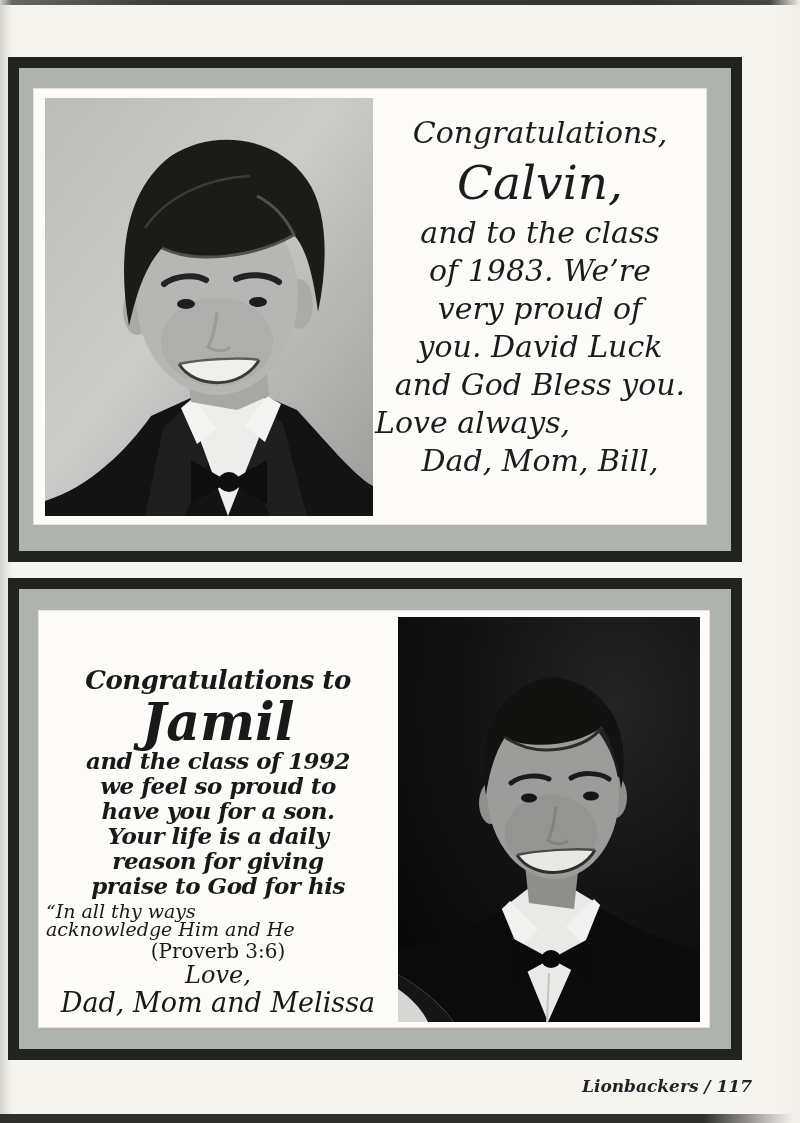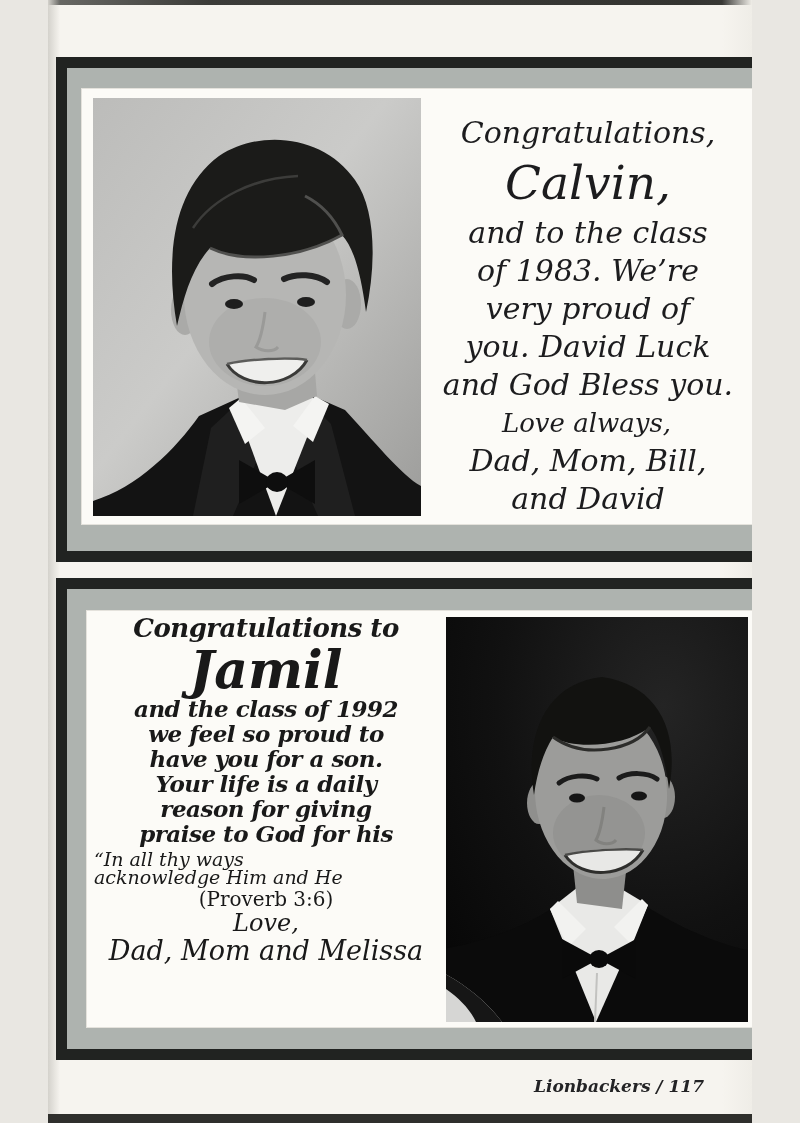--- a/index.html
+++ b/index.html
@@ -1,17 +1,17 @@
 <!DOCTYPE html>
 <html><head>
 <meta charset="utf-8">
 <style>
   html,body{margin:0;padding:0;}
   body{background:#e9e7e2;font-family:"DejaVu Serif","Liberation Serif",serif;}
-  #page{position:relative;width:704px;height:1123px;margin:0 auto;background:#f6f4ef;overflow:hidden;}
+  #page{position:relative;width:800px;height:1123px;margin:0 auto;background:#f6f4ef;overflow:hidden;}
 
   
   .edge-top{position:absolute;left:0;top:0;width:800px;height:5px;
     background:linear-gradient(90deg,#6b6b67,#3c3c39 20%,#343431 80%,#4a4a46);}
   .edge-bottom{position:absolute;left:0;top:1114px;width:800px;height:9px;
     background:linear-gradient(90deg,#2f2f2c 0%,#2f2f2c 88%,rgba(47,47,44,0) 99%);}
   .edge-left{position:absolute;left:0;top:0;width:12px;height:1123px;
     background:linear-gradient(90deg,#d4d2cc,rgba(246,244,239,0));}
   .edge-right{position:absolute;right:0;top:0;width:30px;height:1123px;
     background:linear-gradient(270deg,#efede7,rgba(246,244,239,0));}
@@ -29,24 +29,24 @@
   .photo{position:absolute;display:block;}
   .photo.calvin{left:45px;top:98px;width:328px;height:418px;}
   .photo.jamil{left:398px;top:617px;width:302px;height:405px;}
 
   
   .ad-top-text{position:absolute;left:375px;top:100px;width:330px;
     color:#1c1c1e;font-style:italic;text-align:center;}
   .t-greet{margin-top:14px;font-size:30px;line-height:38px;}
   .t-name{font-size:47px;line-height:62px;}
   .t-line{font-size:30px;line-height:38px;}
-  .t-sign-right{font-size:26px;line-height:38px;text-align:center;padding-right:3px;}
-
-  
-  .ad-bottom-text{position:absolute;left:42px;top:604px;width:352px;
+  .t-sign-right{font-size:30px;line-height:38px;text-align:left;padding-right:3px;}
+
+  
+  .ad-bottom-text{position:absolute;left:42px;top:656px;width:352px;
     color:#191919;text-align:center;}
   .b-greet{margin-top:8px;font-size:26px;line-height:32px;font-weight:bold;font-style:italic;letter-spacing:-0.5px;}
   .b-name{font-size:52px;line-height:52px;font-weight:bold;font-style:italic;}
   .b-line{font-size:23px;line-height:25px;font-weight:bold;font-style:italic;letter-spacing:-0.5px;}
   .b-quote{font-size:19px;line-height:18px;font-style:italic;text-align:left;padding-left:4px;}
   .b-quote.first{padding-top:4px;}
   .b-ref{font-size:20px;line-height:22px;padding-top:2px;}
   .b-love{font-size:24px;line-height:26px;font-style:italic;}
   .b-fam{font-size:27px;line-height:30px;font-style:italic;}
 
@@ -118,21 +118,20 @@
   <div class="ad-top-text">
     <div class="t-greet">Congratulations,</div>
     <div class="t-name">Calvin,</div>
     <div class="t-line">and to the class</div>
     <div class="t-line">of 1983. We’re</div>
     <div class="t-line">very proud of</div>
     <div class="t-line">you. David Luck</div>
     <div class="t-line">and God Bless you.</div>
     <div class="t-sign-right">Love always,</div>
     <div class="t-line">Dad, Mom, Bill,</div>
-    <div class="t-line">and David</div>
   </div>
 
   <div class="card bottom-card"></div>
   <div class="panel bottom-panel"></div>
 
   <div class="ad-bottom-text">
     <div class="b-greet">Congratulations to</div>
     <div class="b-name">Jamil</div>
     <div class="b-line">and the class of 1992</div>
     <div class="b-line">we feel so proud to</div>

